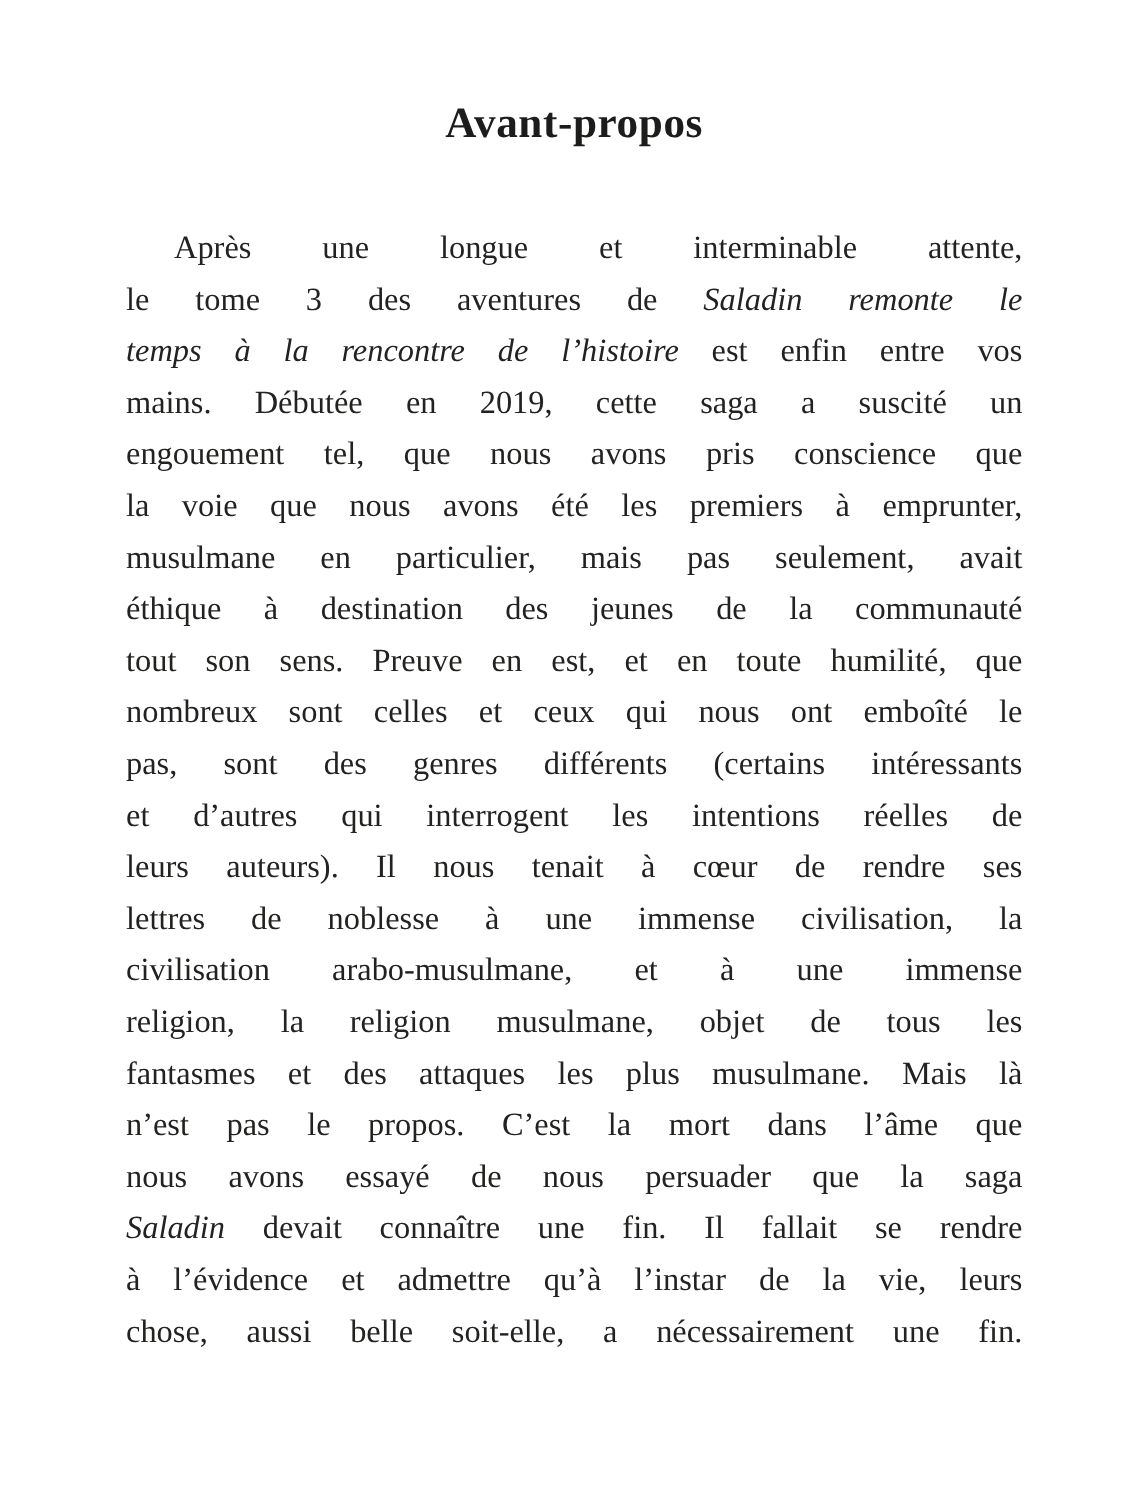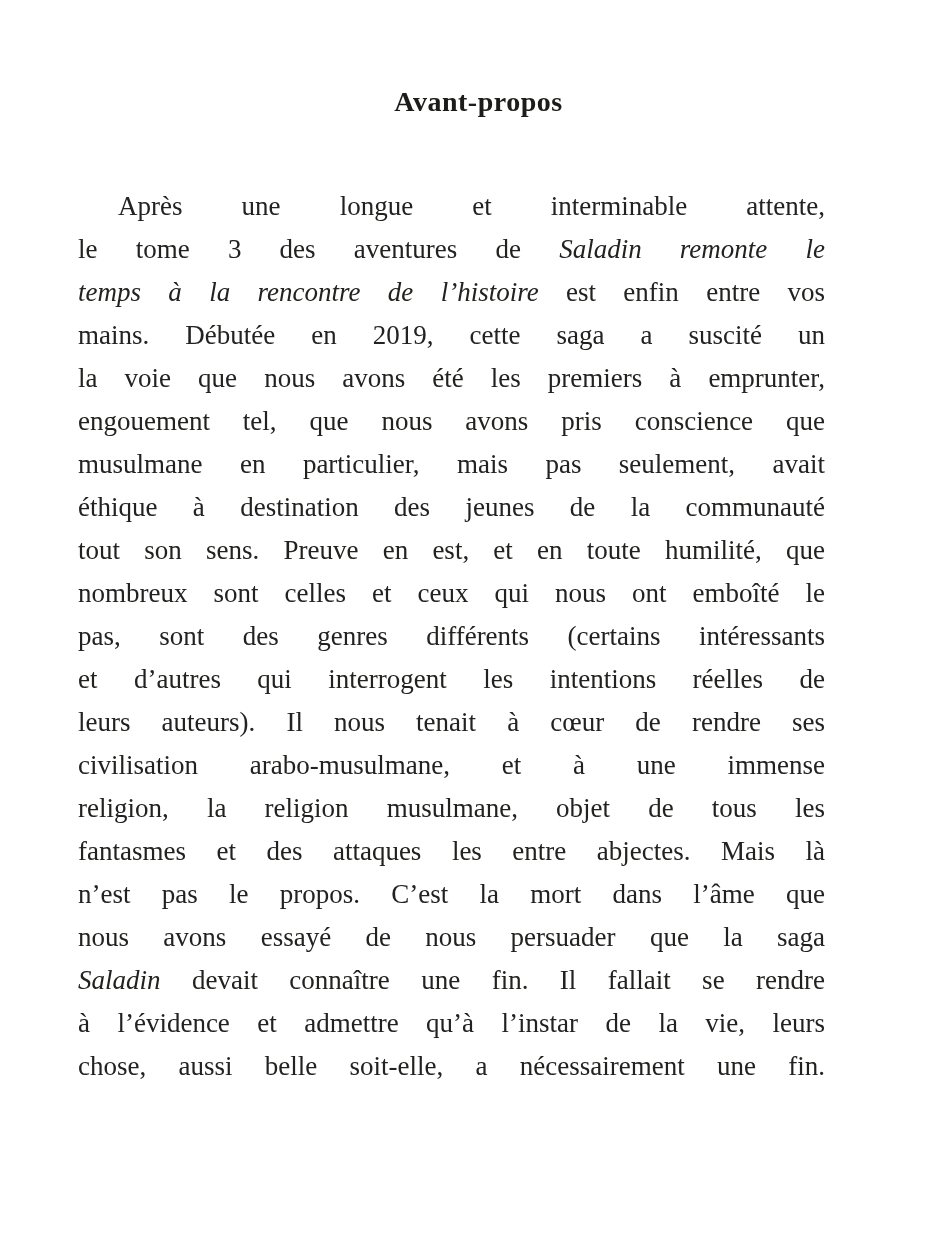--- a/index.html
+++ b/index.html
@@ -15,28 +15,28 @@
     overflow: hidden;
     font-family: "Liberation Serif", serif;
     color: #1e1e1e;
     box-sizing: border-box;
     padding-top: 76px;
   }
   .title {
     margin: 0 0 0 105px;
     width: 747px;
     text-align: center;
-    font-size: 28px;
+    font-size: 36px;
     line-height: 52px;
     font-weight: bold;
     letter-spacing: 0.5px;
     color: #1c1c1a;
   }
   .paragraph {
-    margin: 57px 0 0 78px;
+    margin: 57px 0 0 105px;
     width: 747px;
     font-size: 27px;
     color: #222220;
   }
   .line {
     line-height: 43px;
     text-align: justify;
     text-align-last: justify;
     white-space: normal;
   }
@@ -50,31 +50,32 @@
 </head>
 <body>
 
 <div class="page">
   <h1 class="title">Avant-propos</h1>
   <div class="paragraph">
       <div class="line first"><span>Après une longue et interminable attente,</span></div>
       <div class="line"><span>le tome 3 des aventures de </span><span class="italic">Saladin remonte le</span></div>
       <div class="line"><span class="italic">temps à la rencontre de l’histoire</span><span> est enfin entre vos</span></div>
       <div class="line"><span>mains. Débutée en 2019, cette saga a suscité un</span></div>
+      <div class="line"><span>engouement tel, que nous avons pris conscience que</span></div>
       <div class="line"><span>la voie que nous avons été les premiers à emprunter,</span></div>
-      <div class="line"><span>engouement tel, que nous avons pris conscience que</span></div>
       <div class="line"><span>musulmane en particulier, mais pas seulement, avait</span></div>
       <div class="line"><span>éthique à destination des jeunes de la communauté</span></div>
       <div class="line"><span>tout son sens. Preuve en est, et en toute humilité, que</span></div>
       <div class="line"><span>nombreux sont celles et ceux qui nous ont emboîté le</span></div>
       <div class="line"><span>pas, sont des genres différents (certains intéressants</span></div>
       <div class="line"><span>et d’autres qui interrogent les intentions réelles de</span></div>
       <div class="line"><span>leurs auteurs). Il nous tenait à cœur de rendre ses</span></div>
+      <div class="line"><span>lettres de noblesse à une immense civilisation, la</span></div>
       <div class="line"><span>civilisation arabo-musulmane, et à une immense</span></div>
       <div class="line"><span>religion, la religion musulmane, objet de tous les</span></div>
-      <div class="line"><span>fantasmes et des attaques les entre abjectes. Mais là</span></div>
+      <div class="line"><span>fantasmes et des attaques les plus musulmane. Mais là</span></div>
       <div class="line"><span>n’est pas le propos. C’est la mort dans l’âme que</span></div>
       <div class="line"><span>nous avons essayé de nous persuader que la saga</span></div>
       <div class="line"><span class="italic">Saladin</span><span> devait connaître une fin. Il fallait se rendre</span></div>
       <div class="line"><span>à l’évidence et admettre qu’à l’instar de la vie, leurs</span></div>
       <div class="line"><span>chose, aussi belle soit-elle, a nécessairement une fin.</span></div>
     </div>
 </div>
 
 </body></html>

